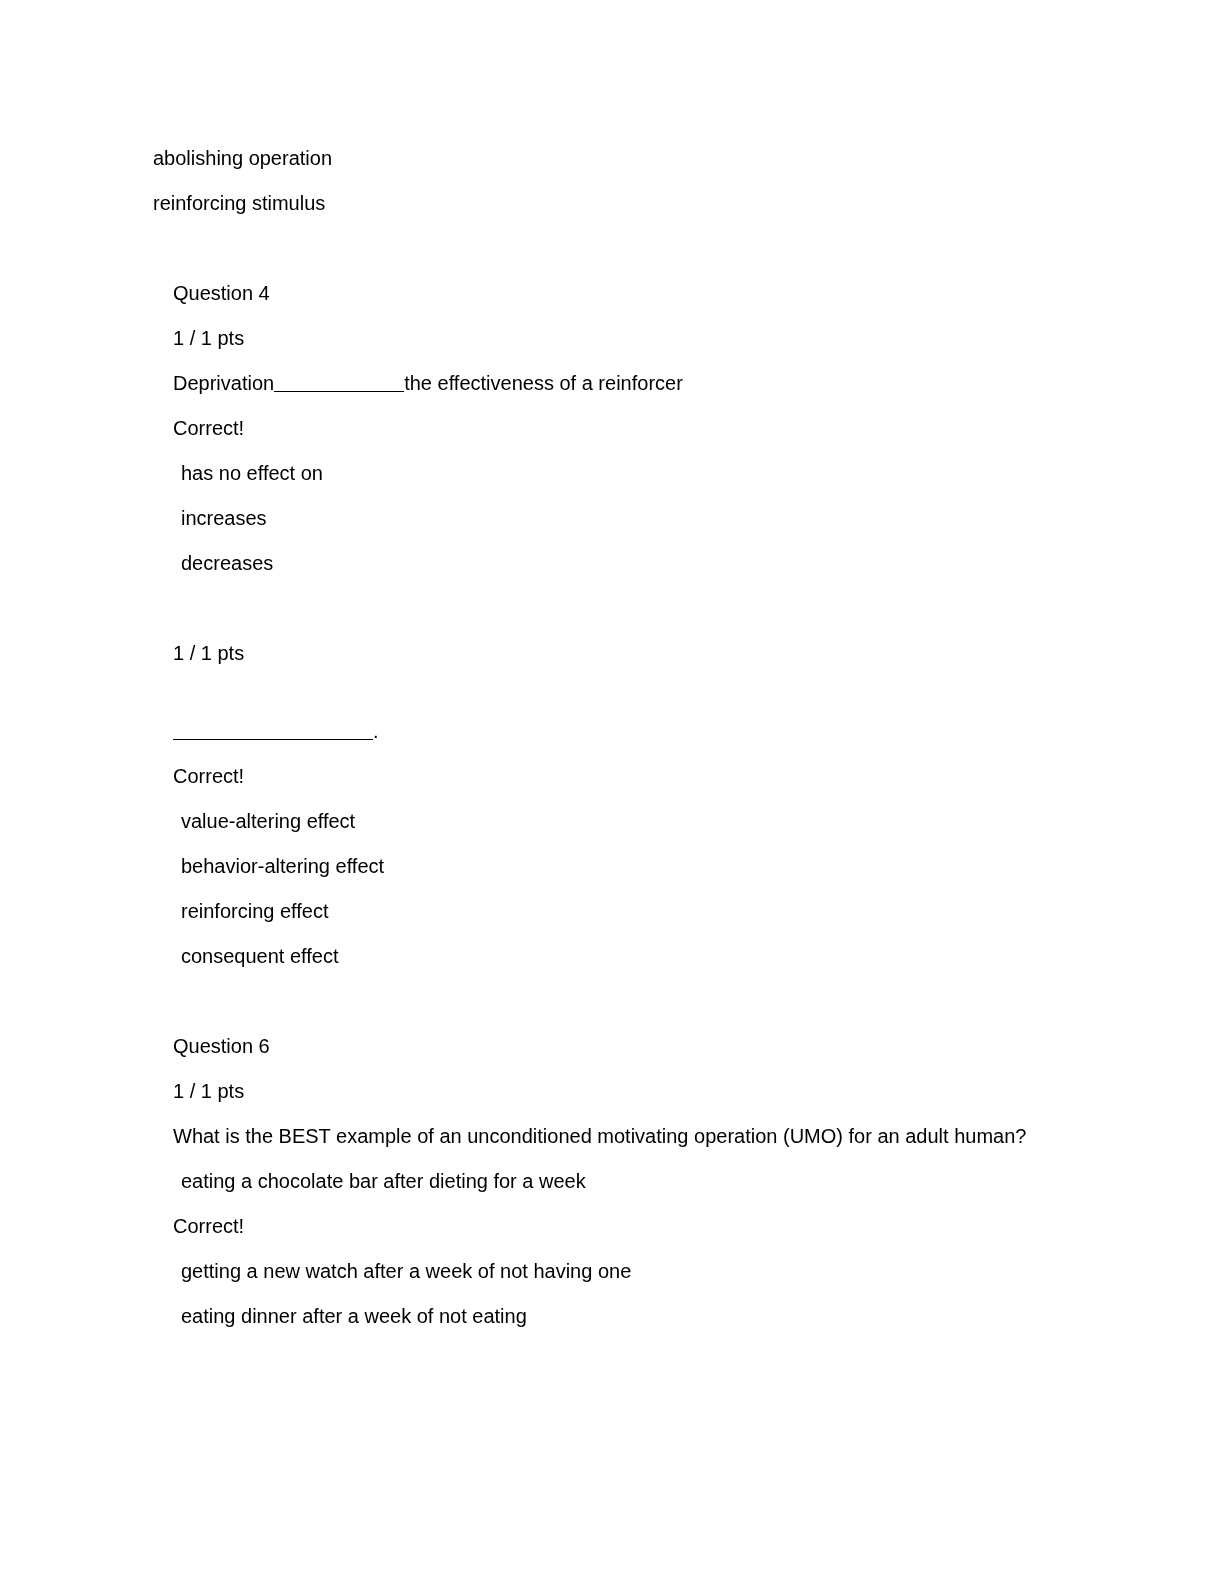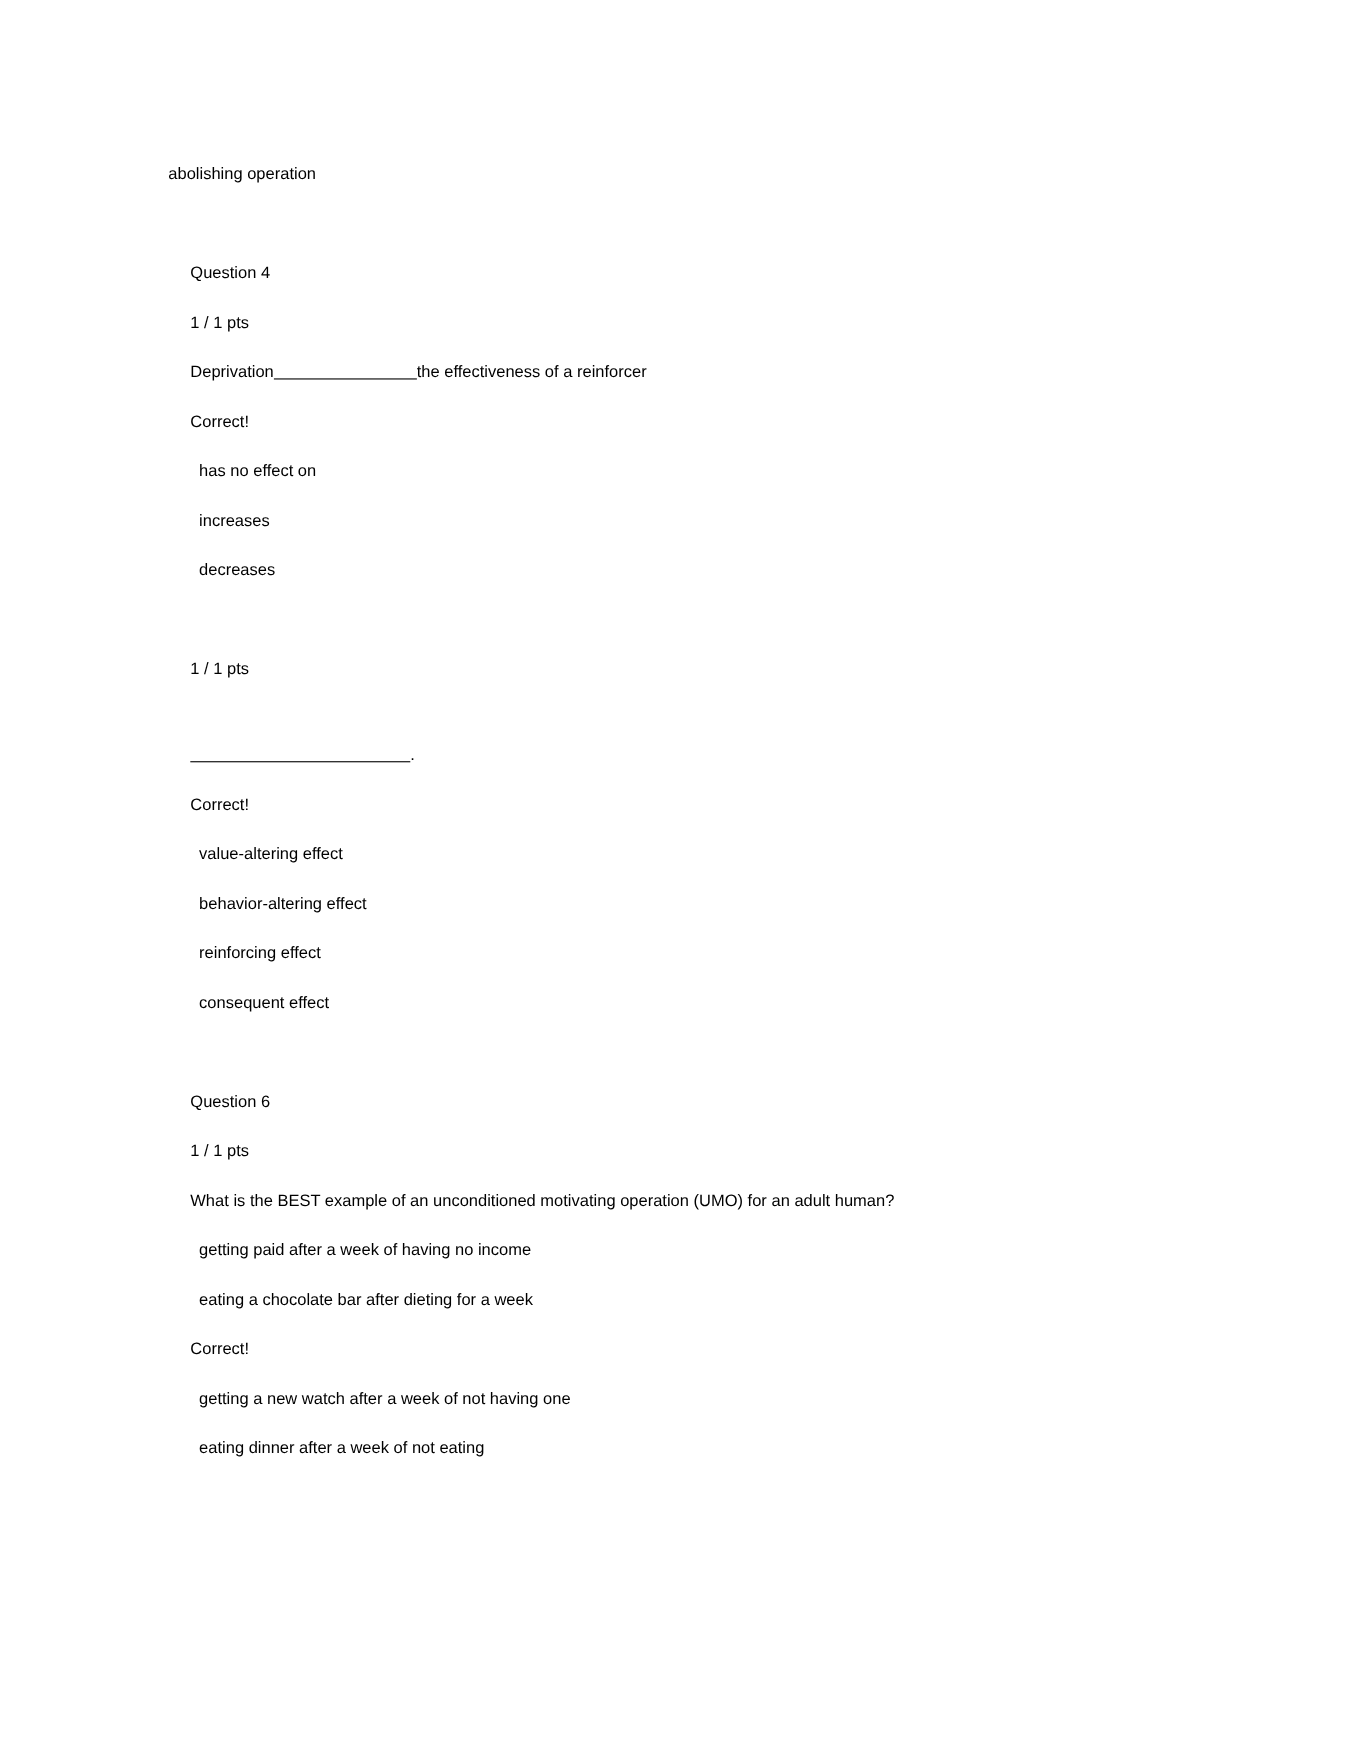--- a/index.html
+++ b/index.html
@@ -3,21 +3,21 @@
 <meta charset="utf-8">
 <style>
   * { box-sizing: border-box; }
   html, body { margin: 0; padding: 0; background: #ffffff; }
   .page {
     width: 1224px;
     height: 1584px;
     background: #ffffff;
     color: #000000;
     font-family: "Liberation Sans", sans-serif;
-    font-size: 15px;
+    font-size: 20px;
     padding: 148px 120px 0 145px;
     overflow: hidden;
     position: relative;
   }
   .line {
     line-height: 21px;
     margin: 0 0 24px 0;
   }
   .option {
     padding-left: 8px;
@@ -38,20 +38,21 @@
   }
   .blank-sm { width: 130px; }
   .blank-lg { width: 200px; }
 </style>
 </head>
 <body>
 
 <div class="page">
 
   <div class="line option">abolishing operation</div>
+  <div class="line option">reinforcing stimulus</div>
 
   <section class="question-block">
     <div class="line">Question 4</div>
     <div class="line">1 / 1 pts</div>
     <p class="line"><span>Deprivation</span><span class="blank blank-sm"></span><span>the effectiveness of a reinforcer</span></p>
     <div class="line">Correct!</div>
     <div class="line option">has no effect on</div>
     <div class="line option">increases</div>
     <div class="line option">decreases</div>
   </section>
@@ -63,20 +64,19 @@
     <div class="line option">value-altering effect</div>
     <div class="line option">behavior-altering effect</div>
     <div class="line option">reinforcing effect</div>
     <div class="line option">consequent effect</div>
   </section>
 
   <section class="question-block">
     <div class="line">Question 6</div>
     <div class="line">1 / 1 pts</div>
     <div class="line">What is the BEST example of an unconditioned motivating operation (UMO) for an adult human?</div>
-    <div class="line option">getting paid after a week of having no income</div>
     <div class="line option">eating a chocolate bar after dieting for a week</div>
     <div class="line">Correct!</div>
     <div class="line option">getting a new watch after a week of not having one</div>
     <div class="line option">eating dinner after a week of not eating</div>
   </section>
 
 </div>
 
 </body></html>

